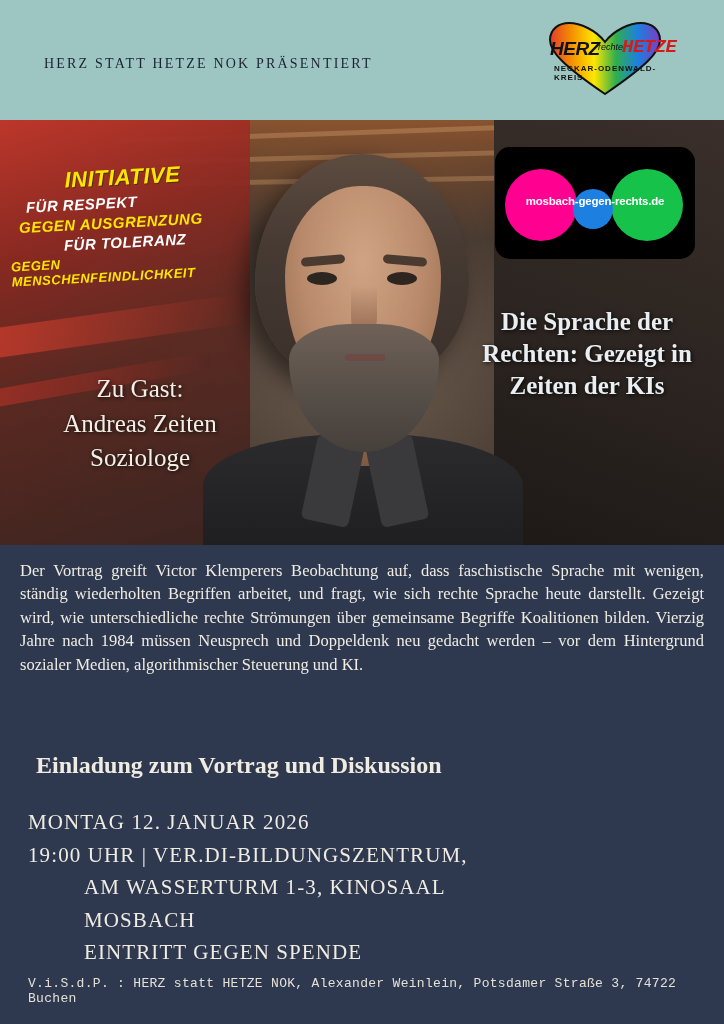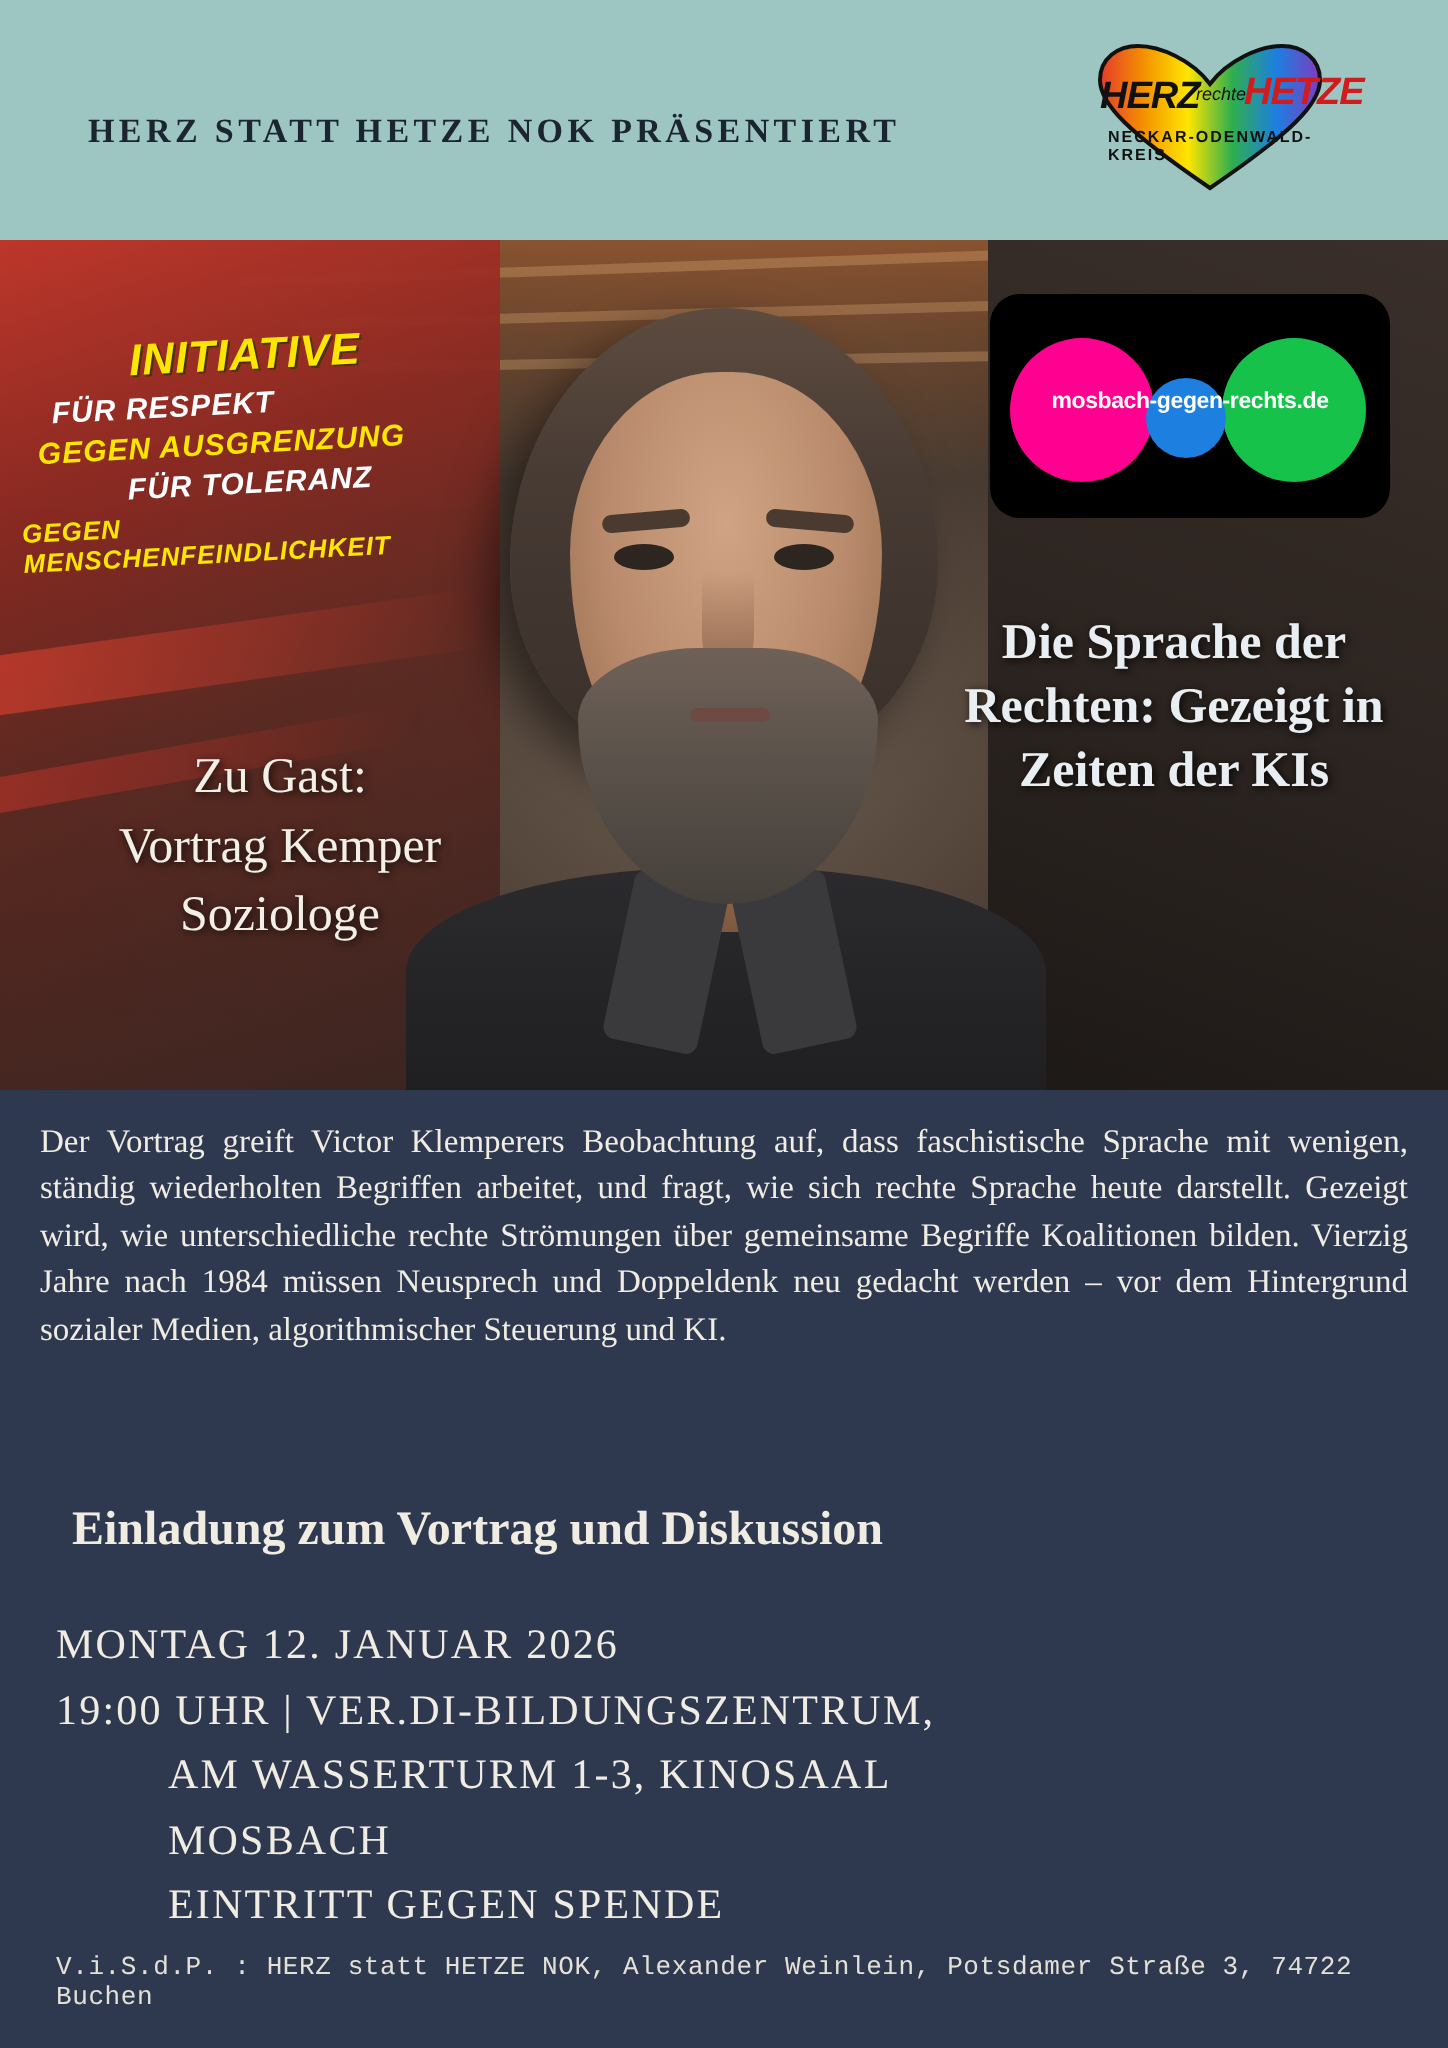--- a/index.html
+++ b/index.html
@@ -24,24 +24,24 @@
   .header {
     position: absolute;
     top: 0; left: 0;
     width: 724px; height: 120px;
     background: #9dc6c3;
   }
   .header-title {
     position: absolute;
     left: 44px; top: 56px;
     font-family: "Liberation Serif", serif;
-    font-size: 17px;
+    font-size: 14px;
     letter-spacing: 2.2px;
     color: #1c2430;
-    font-weight: 700;
+    font-weight: 400;
   }
   .herz-logo {
     position: absolute;
     right: 54px; top: 16px;
     width: 130px; height: 86px;
   }
   .heart-shape {
     position: absolute;
     left: 8px; top: 6px;
     width: 114px; height: 74px;
@@ -61,21 +61,21 @@
     position: absolute;
     left: 58px; top: 26px;
     font-family: "Liberation Sans", sans-serif;
     font-size: 9px;
     color: #111;
     font-style: italic;
   }
   .herz-hetze {
     position: absolute;
     left: 82px; top: 20px;
-    font-family: Liberation Sans, sans-serif;
+    font-family: Liberation Mono, monospace;
     font-weight: bold;
     font-size: 19px;
     font-style: italic;
     color: #d01c1c;
     letter-spacing: -0.5px;
   }
   .herz-sub {
     position: absolute;
     left: 14px; top: 48px;
     font-family: "Liberation Sans", sans-serif;
@@ -384,21 +384,21 @@
       <div class="mgr-circle mgr-pink"></div>
       <div class="mgr-circle mgr-green"></div>
       <div class="mgr-circle mgr-blue"></div>
       <div class="mgr-text">mosbach-gegen-rechts.de</div>
     </div>
 
     <div class="talk-title">Die Sprache der Rechten: Gezeigt in Zeiten der KIs</div>
 
     <div class="guest">
       <div>Zu Gast:</div>
-      <div>Vortrag Kemper</div>
+      <div>Andreas Zeiten</div>
       <div>Soziologe</div>
     </div>
   </div>
 
   <div class="abstract">Der Vortrag greift Victor Klemperers Beobachtung auf, dass faschistische Sprache mit wenigen, ständig wiederholten Begriffen arbeitet, und fragt, wie sich rechte Sprache heute darstellt. Gezeigt wird, wie unterschiedliche rechte Strömungen über gemeinsame Begriffe Koalitionen bilden. Vierzig Jahre nach 1984 müssen Neusprech und Doppeldenk neu gedacht werden – vor dem Hintergrund sozialer Medien, algorithmischer Steuerung und KI.</div>
 
   <div class="invite">Einladung zum Vortrag und Diskussion</div>
 
   <div class="event">
     <div>MONTAG  12. JANUAR 2026</div>

